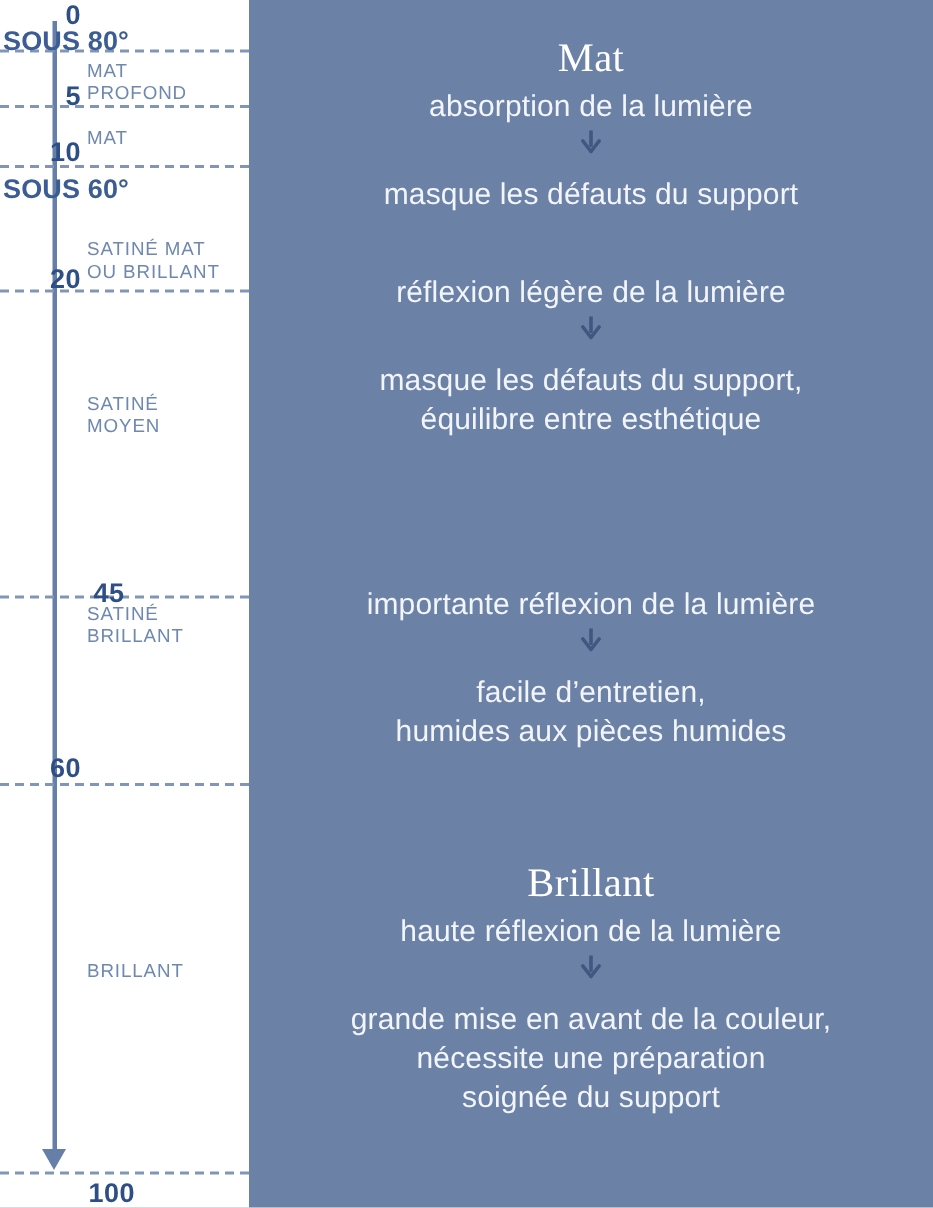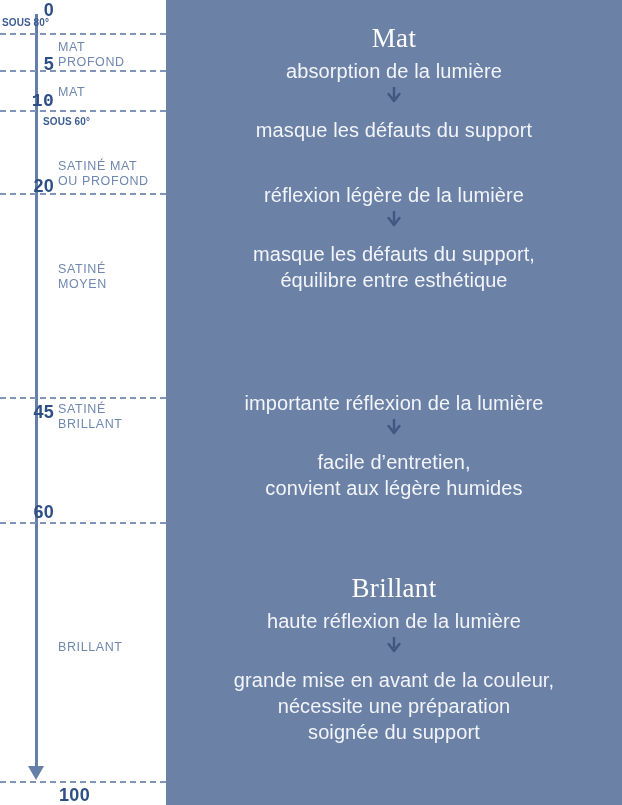--- a/index.html
+++ b/index.html
@@ -64,21 +64,21 @@
     text-align: right;
     font-size: 18px;
     font-weight: bold;
     color: #2e4f86;
     letter-spacing: 0.3px;
   }
   
   .sous-label {
     position: absolute;
     left: 2px;
-    font-size: 10px;
+    font-size: 18px;
     font-weight: bold;
     color: #3c5d94;
     letter-spacing: 0.1px;
   }
   
   .cat-label {
     position: absolute;
     left: 58px;
     width: 104px;
     font-size: 12.5px;
@@ -140,41 +140,41 @@
         <div class="dash-line" style="top: 70px;"></div>
         <div class="dash-line" style="top: 110px;"></div>
         <div class="dash-line" style="top: 193px;"></div>
         <div class="dash-line" style="top: 397px;"></div>
         <div class="dash-line" style="top: 522px;"></div>
         <div class="dash-line" style="top: 781px;"></div>
       </div>
     <div id="ticks-host">
         <div class="tick-num" style="top: 0px;">0</div>
         <div class="tick-num" style="top: 54px;">5</div>
-        <div class="tick-num" style="top: 91px; font-family: Liberation Mono, monospace;">10</div>
+        <div class="tick-num" style="top: 91px;">10</div>
         <div class="tick-num" style="top: 176px;">20</div>
-        <div class="tick-num" style="top: 402px;">45</div>
+        <div class="tick-num" style="top: 385px; padding-left: 29px;">45</div>
         <div class="tick-num" style="top: 502px;">60</div>
         <div class="tick-num" style="top: 785px; margin-left: 36px;">100</div>
       </div>
     <div id="thresholds-host">
         <div class="sous-label" style="top: 17px;">SOUS 80°</div>
-        <div class="sous-label" style="top: 116px; margin-left: 41px;">SOUS 60°</div>
+        <div class="sous-label" style="top: 116px;">SOUS 60°</div>
       </div>
     <div id="categories-host">
         <div class="cat-label" style="top: 40px;">
           <div>MAT</div>
           <div>PROFOND</div>
         </div>
         <div class="cat-label" style="top: 85px;">
           <div>MAT</div>
         </div>
         <div class="cat-label" style="top: 159px;">
           <div>SATINÉ MAT</div>
-          <div>OU PROFOND</div>
+          <div>OU BRILLANT</div>
         </div>
         <div class="cat-label" style="top: 262px;">
           <div>SATINÉ</div>
           <div>MOYEN</div>
         </div>
         <div class="cat-label" style="top: 402px;">
           <div>SATINÉ</div>
           <div>BRILLANT</div>
         </div>
         <div class="cat-label" style="top: 640px;">
@@ -211,21 +211,21 @@
         </div>
         <div class="block" style="top: 390px;">
           <div class="block-line">importante réflexion de la lumière</div>
           <span class="arrow-icon">
             <svg width="18" height="16" viewBox="0 0 18 16" aria-hidden="true">
               <path d="M9 0 L9 10 M9 14 L3.6 7 M9 14 L14.4 7" fill="none" stroke="currentColor" stroke-width="2.4" stroke-linecap="round" stroke-linejoin="round"></path>
             </svg>
           </span>
           <div class="block-effect">
             <div class="block-line">facile d’entretien,</div>
-            <div class="block-line">convient aux légère humides</div>
+            <div class="block-line">humides aux pièces humides</div>
           </div>
         </div>
         <div class="block" style="top: 572px;">
           <div class="block-title">Brillant</div>
           <div class="block-line">haute réflexion de la lumière</div>
           <span class="arrow-icon">
             <svg width="18" height="16" viewBox="0 0 18 16" aria-hidden="true">
               <path d="M9 0 L9 10 M9 14 L3.6 7 M9 14 L14.4 7" fill="none" stroke="currentColor" stroke-width="2.4" stroke-linecap="round" stroke-linejoin="round"></path>
             </svg>
           </span>

